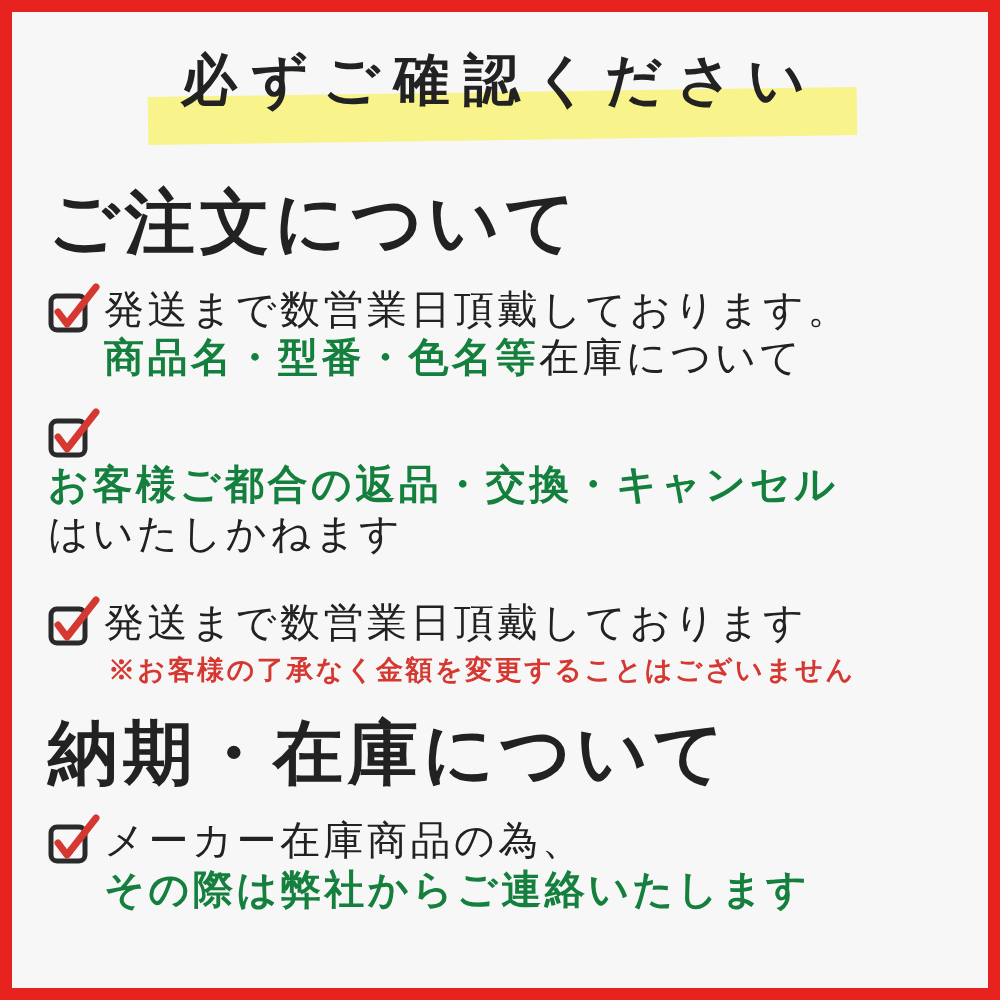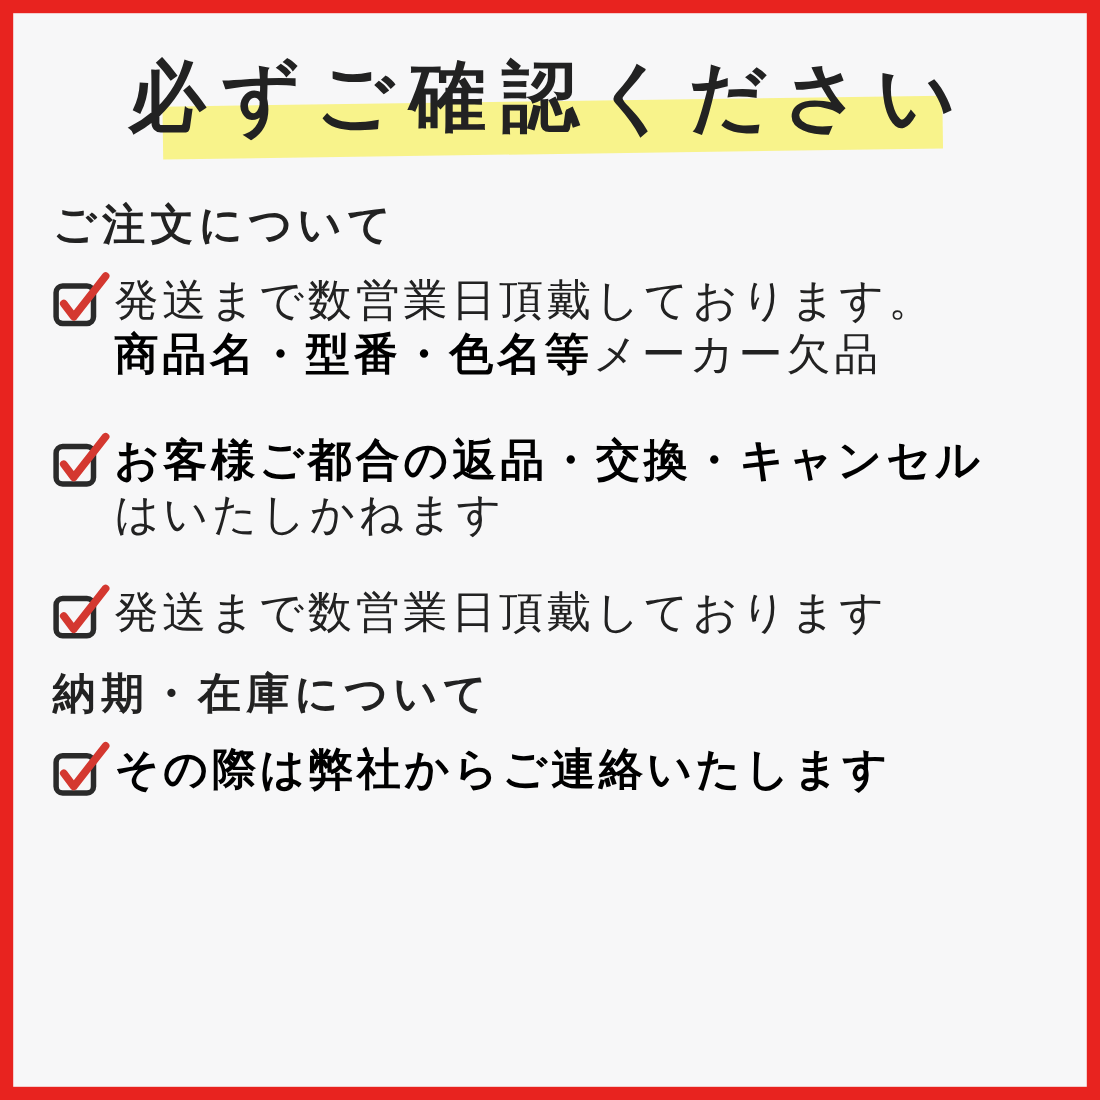--- a/index.html
+++ b/index.html
@@ -29,31 +29,31 @@
     height: 48px;
     background: #f8f38b;
     transform: rotate(-0.8deg);
     z-index: 0;
   }
   .title-text {
     position: relative;
     z-index: 1;
     margin: 0;
     text-align: center;
-    font-size: 70px;
+    font-size: 56px;
     font-weight: 700;
     letter-spacing: 14px;
     line-height: 1.25;
     white-space: nowrap;
   }
 
   
   .section-heading {
     margin: 26px 0 0 0;
-    font-size: 39px;
+    font-size: 70px;
     font-weight: 700;
     letter-spacing: 5px;
     line-height: 1.15;
     white-space: nowrap;
   }
 
   
   .item {
     display: flex;
     align-items: flex-start;
@@ -62,32 +62,32 @@
     flex: 0 0 50px;
     margin-right: 6px;
     margin-top: 0px;
   }
   .check svg { display: block; overflow: visible; }
   .lines {
     font-size: 40px;
     letter-spacing: 3.5px;
     line-height: 1.22;
   }
-  .red { color: #000000; font-weight: 700; }
+  .red { color: #15803d; font-weight: 700; }
   .note {
     font-size: 27px;
     letter-spacing: 2.5px;
     color: #d43830;
     font-weight: 700;
     margin-top: 8px;
     padding-left: 4px;
     white-space: nowrap;
   }
   .mt1 { margin-top: 22px; }
-  .mt2 { margin-top: 49px; }
+  .mt2 { margin-top: 28px; flex-direction: column; }
   .mt3 { margin-top: 40px; }
   .mt4 { margin-top: 22px; }
   .mt5 { margin-top: 40px; }
   .nowrap { white-space: nowrap; }
 </style>
 </head>
 <body>
 
 <div class="content">
 
@@ -100,21 +100,21 @@
 
   <div class="item mt1">
     <span class="check">
       <svg width="50" height="50" viewBox="0 0 50 50" aria-hidden="true">
         <rect x="3" y="11" width="34" height="34" rx="6" fill="none" stroke="#2a2a2a" stroke-width="5"></rect>
         <path d="M10 27 L19 39 L48 2" fill="none" stroke="#d43830" stroke-width="7" stroke-linecap="round" stroke-linejoin="round"></path>
       </svg>
     </span>
     <div class="lines">
       <div class="nowrap"><span>発送まで数営業日頂戴しております。</span></div>
-      <div class="nowrap"><span class="red">商品名・型番・色名等</span><span>メーカー欠品</span></div>
+      <div class="nowrap"><span class="red">商品名・型番・色名等</span><span>在庫について</span></div>
     </div>
   </div>
 
   <div class="item mt2">
     <span class="check">
       <svg width="50" height="50" viewBox="0 0 50 50" aria-hidden="true">
         <rect x="3" y="11" width="34" height="34" rx="6" fill="none" stroke="#2a2a2a" stroke-width="5"></rect>
         <path d="M10 27 L19 39 L48 2" fill="none" stroke="#d43830" stroke-width="7" stroke-linecap="round" stroke-linejoin="round"></path>
       </svg>
     </span>
@@ -126,31 +126,33 @@
 
   <div class="item mt3">
     <span class="check">
       <svg width="50" height="50" viewBox="0 0 50 50" aria-hidden="true">
         <rect x="3" y="11" width="34" height="34" rx="6" fill="none" stroke="#2a2a2a" stroke-width="5"></rect>
         <path d="M10 27 L19 39 L48 2" fill="none" stroke="#d43830" stroke-width="7" stroke-linecap="round" stroke-linejoin="round"></path>
       </svg>
     </span>
     <div class="lines">
       <div class="nowrap"><span>発送まで数営業日頂戴しております</span></div>
+      <div class="note">※お客様の了承なく金額を変更することはございません</div>
     </div>
   </div>
 
   <h2 class="section-heading">納期・在庫について</h2>
 
   <div class="item mt4">
     <span class="check">
       <svg width="50" height="50" viewBox="0 0 50 50" aria-hidden="true">
         <rect x="3" y="11" width="34" height="34" rx="6" fill="none" stroke="#2a2a2a" stroke-width="5"></rect>
         <path d="M10 27 L19 39 L48 2" fill="none" stroke="#d43830" stroke-width="7" stroke-linecap="round" stroke-linejoin="round"></path>
       </svg>
     </span>
     <div class="lines">
+      <div class="nowrap"><span>メーカー在庫商品の為、</span></div>
       <div class="nowrap"><span class="red">その際は弊社からご連絡いたします</span></div>
     </div>
   </div>
 
 
 </div>
 
 </body></html>

